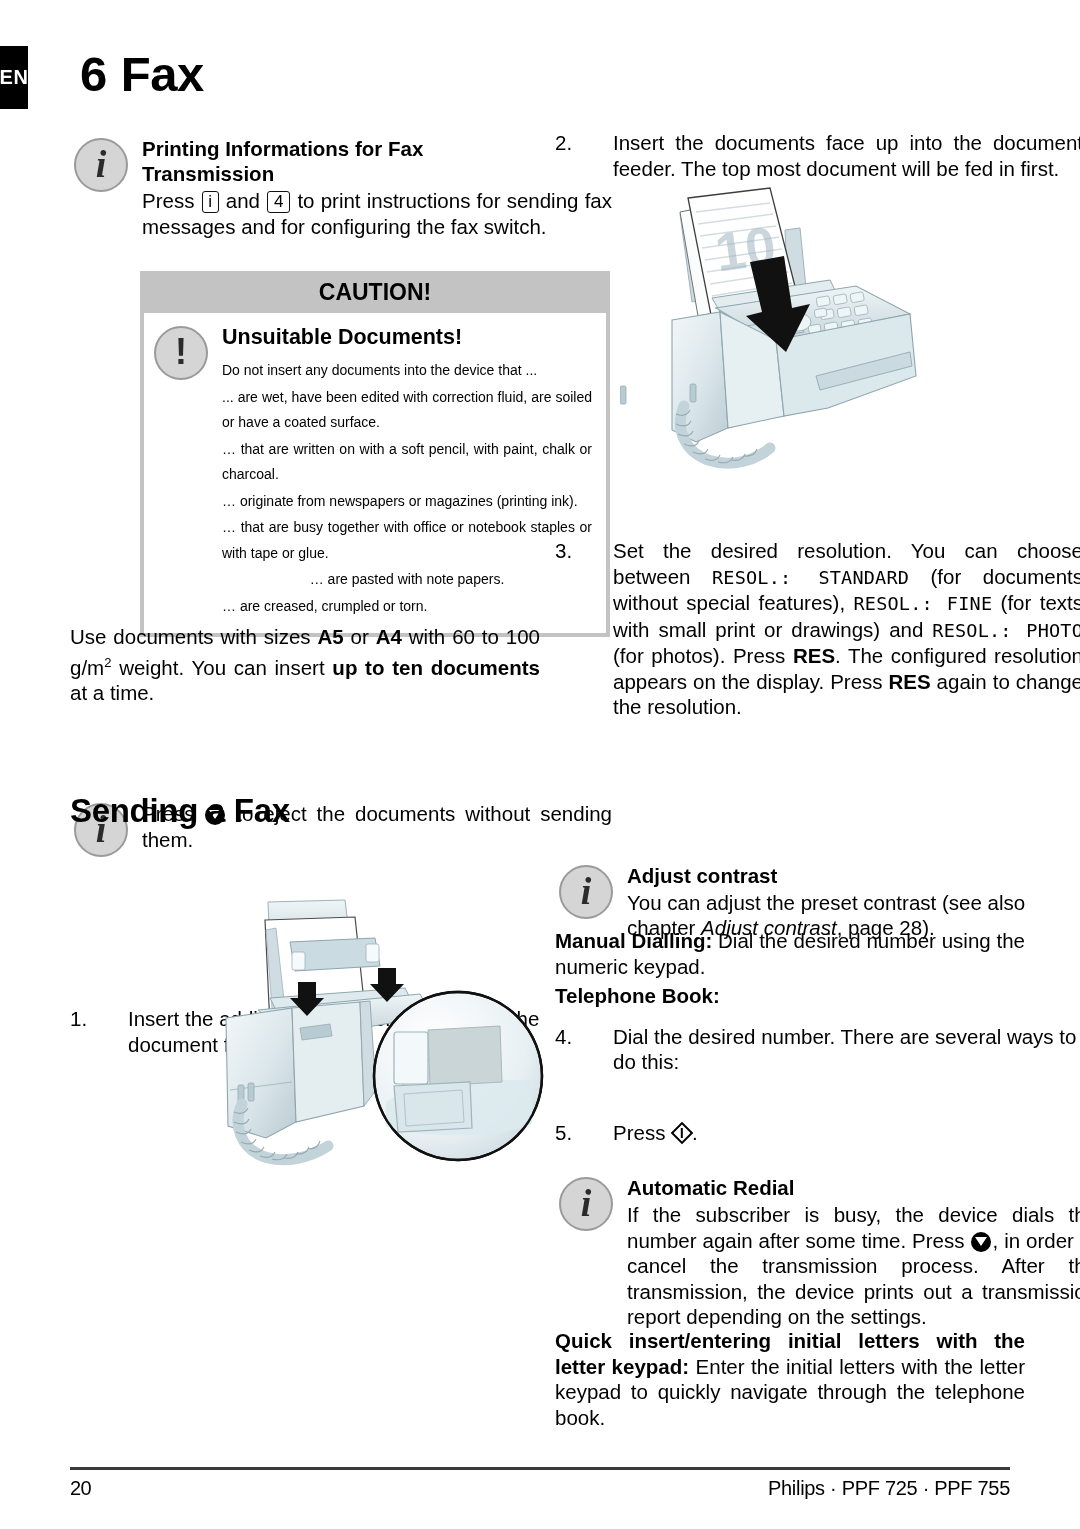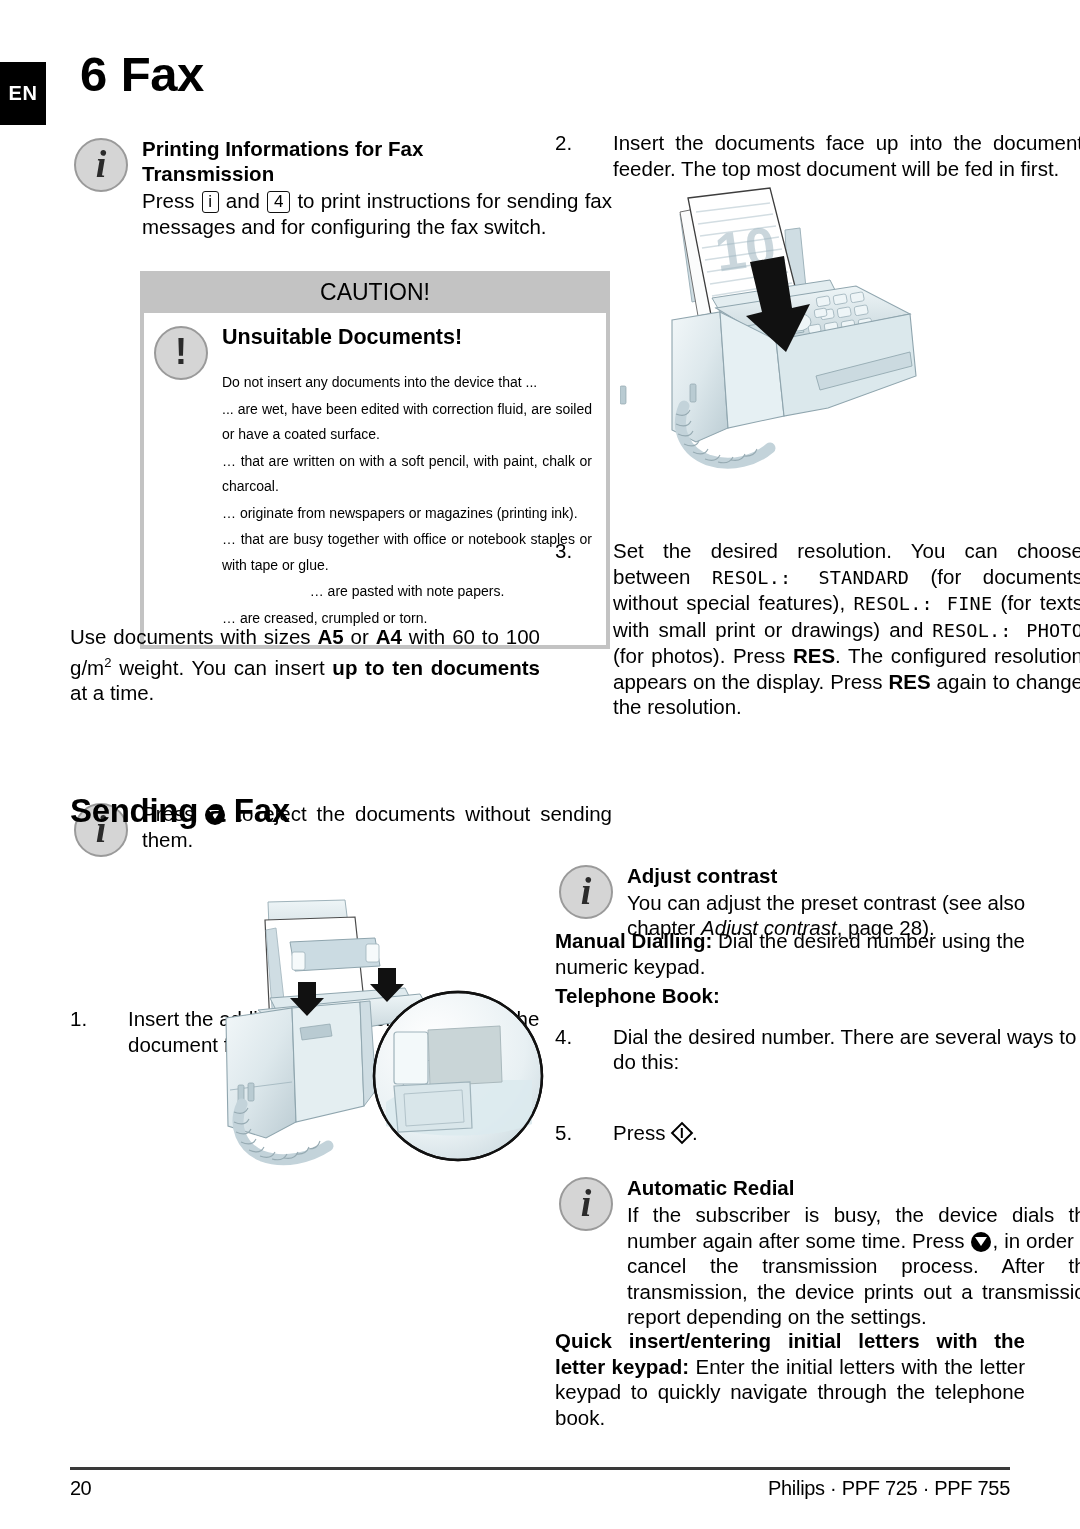--- a/index.html
+++ b/index.html
@@ -5,21 +5,21 @@
   html,body{margin:0;padding:0;background:#ffffff;}
   body{
     width:1080px;height:1529px;position:relative;overflow:hidden;
     font-family:"Liberation Sans","DejaVu Sans",sans-serif;
     color:#000;
   }
   .page{position:absolute;inset:0;}
 
   
   .lang-tab{
-    position:absolute;left:0;top:62px;width:46px;height:63px;
+    position:absolute;left:0;top:46px;width:28px;height:63px;
     background:#000;color:#fff;
     display:flex;align-items:center;justify-content:center;
     font-weight:bold;font-size:20px;letter-spacing:.5px;
   }
 
   
   .chapter-title{
     position:absolute;left:80px;top:50px;
     font-size:49px;font-weight:bold;letter-spacing:-0.5px;line-height:1;
   }
@@ -72,27 +72,27 @@
     font-family:"Liberation Sans","DejaVu Sans",sans-serif;
     font-style:normal;font-size:36px;
   }
 
   
   .caution{
     position:absolute;left:70px;width:470px;
     background:#c3c3c3;padding:4px;box-sizing:border-box;
   }
   .caution-head{
-    text-align:center;font-weight:normal;font-size:23px;line-height:30px;
+    text-align:center;font-weight:bold;font-size:23px;line-height:30px;
     padding:2px 0 6px;color:#000;
   }
   .caution-inner{background:#fff;padding:12px 14px 14px 10px;}
   .caution-inner .note{padding-left:68px;}
   .caution-inner .note .icon{left:0;top:1px;}
-  .caution-inner .note-title{font-size:21.5px;margin-bottom:20px;}
+  .caution-inner .note-title{font-size:21.5px;margin-bottom:8px;}
   .caution-list p{font-size:14px;line-height:25.5px;text-align:justify;margin-bottom:1px;}
   .caution-list p.last{margin-bottom:0;}
 
   
   .section-head{
     font-size:33px;font-weight:bold;letter-spacing:-0.3px;line-height:1.1;
   }
 
   
   .key{

